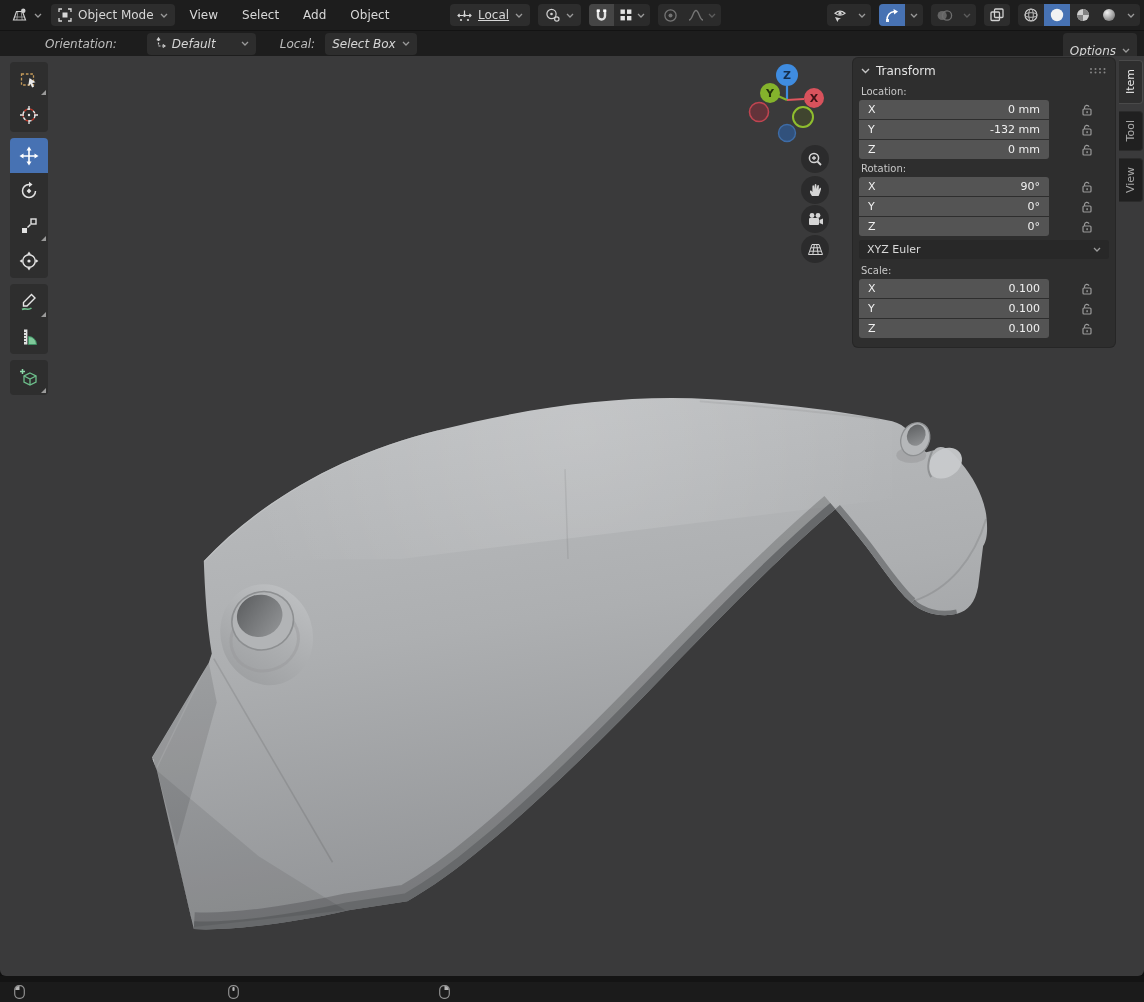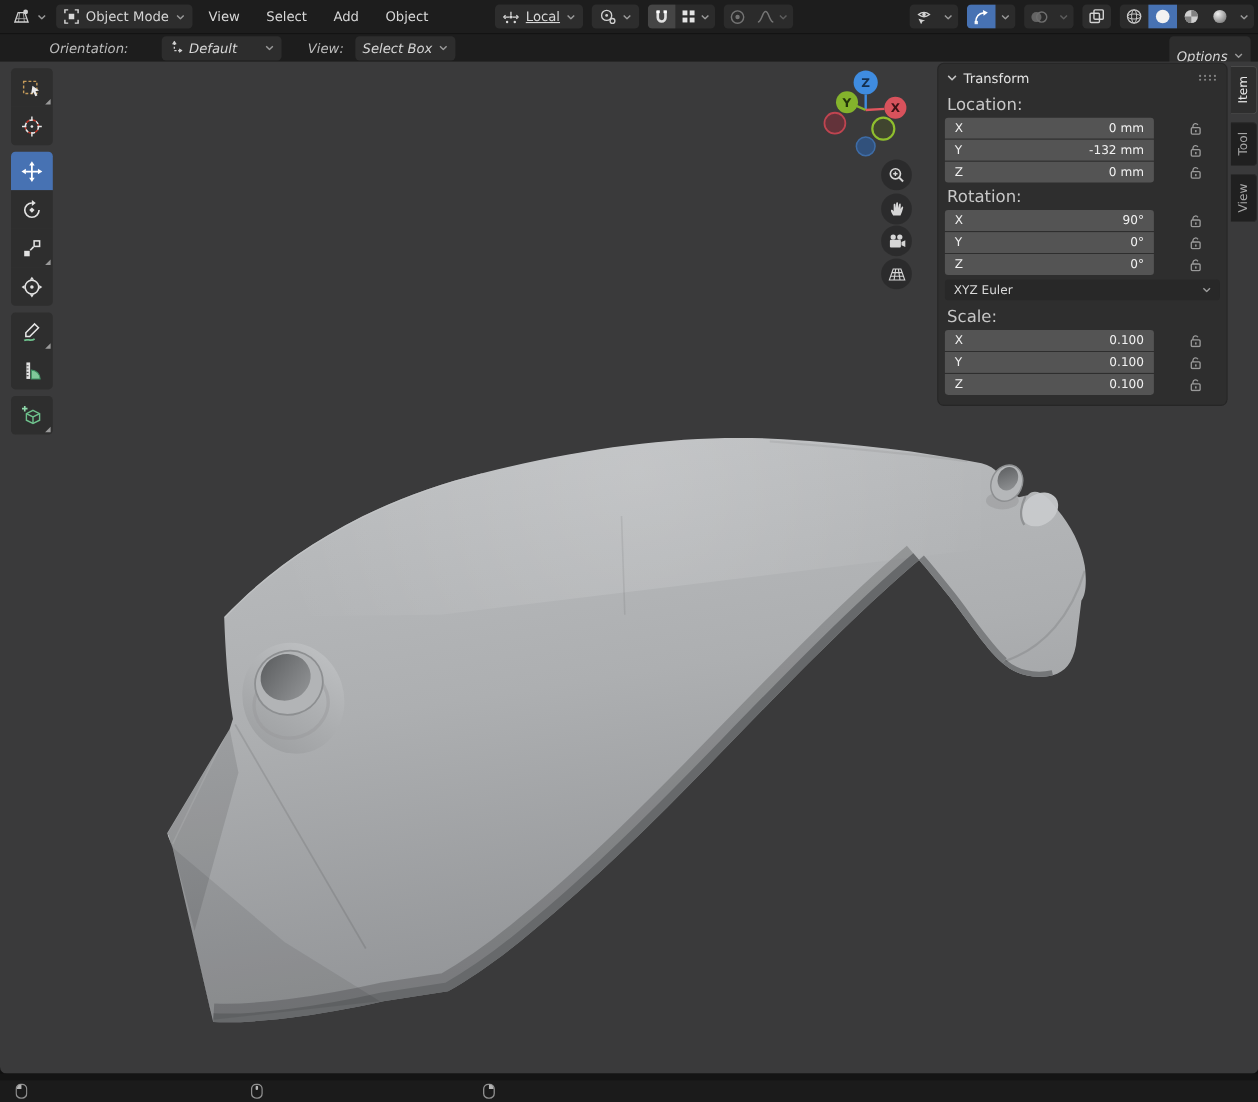--- a/index.html
+++ b/index.html
@@ -34,21 +34,21 @@
   .tgap{height:6px;}
   .tool .opt{position:absolute;right:2px;bottom:2px;width:0;height:0;border-style:solid;border-width:0 0 5px 5px;border-color:transparent transparent #9a9a9a transparent;}
   
   .gizmo{position:absolute;left:742px;top:6px;}
   .navbtn{position:absolute;width:28px;height:28px;border-radius:50%;background:rgba(40,40,40,.78);display:flex;align-items:center;justify-content:center;}
   
   .npanel{position:absolute;left:853px;top:2px;width:262px;background:#2e2e2e;border-radius:5px;padding-bottom:8px;box-shadow:0 0 0 1px #262626;}
   .phead{display:flex;align-items:center;height:25px;padding:0 8px;gap:6px;}
   .ptitle{color:#e3e3e3;font-size:12px;}
   .pgrip{margin-left:auto;}
-  .psec{color:#c7c7c7;font-size:15px;padding:3px 0 3px 8px;}
+  .psec{color:#c7c7c7;font-size:10px;padding:3px 0 3px 8px;}
   .prow{display:flex;align-items:center;height:19px;margin:0 0 1px 6px;}
   .pfield{width:190px;height:19px;background:#545454;display:flex;align-items:center;justify-content:space-between;padding:0 9px;box-sizing:border-box;font-size:11px;color:#f1f1f1;}
   .g-first .pfield{border-radius:3px 3px 0 0;}
   .g-last .pfield{border-radius:0 0 3px 3px;}
   .plock{margin-left:31px;display:flex;}
   .pselect{margin:4px 0 3px 6px;width:250px;height:19px;background:#282828;border-radius:3px;display:flex;align-items:center;justify-content:space-between;padding:0 8px;box-sizing:border-box;font-size:11px;color:#d9d9d9;}
   
   .vtabs{position:absolute;left:1119px;top:4px;width:25px;display:flex;flex-direction:column;gap:7px;}
   .vtab{width:24px;border-radius:0 4px 4px 0;display:flex;align-items:center;justify-content:center;background:#202020;border:1px solid #2b2b2b;border-left:none;box-sizing:border-box;color:#a8a8a8;}
   .vtab.active{background:#2e2e2e;border-color:#4a4a4a;color:#e8e8e8;}
@@ -250,21 +250,21 @@
           <svg width="12" height="13" viewBox="0 0 12 13">
               <path d="M4.5 2 V9 M4.5 9 H10" stroke="#d0d0d0" stroke-width="1.2" fill="none" stroke-dasharray="2,1.4"></path>
               <path d="M3 3.4 L4.5 1 L6 3.4 M8.8 7.6 L11 9 L8.8 10.4" stroke="#d0d0d0" stroke-width="1.2" fill="none"></path>
             </svg>
           <span>Default</span>
         </span>
         <svg class="chev" width="8" height="5" viewBox="0 0 8 5">
             <polyline points="1,1 4,4 7,1" fill="none" stroke="#9a9a9a" stroke-width="1.3"></polyline>
           </svg>
       </div>
-      <span class="lbl" style="margin-left:14px;">View:</span>
+      <span class="lbl" style="margin-left:14px;">Local:</span>
       <div class="hbtn">
         <span>Select Box</span>
         <svg class="chev" width="8" height="5" viewBox="0 0 8 5">
             <polyline points="1,1 4,4 7,1" fill="none" stroke="#9a9a9a" stroke-width="1.3"></polyline>
           </svg>
       </div>
     </div>
     <div class="hbtn" style="position:absolute;right:7px;top:2px;height:35px;">
       <span>Options</span>
       <svg class="chev" width="8" height="5" viewBox="0 0 8 5">

